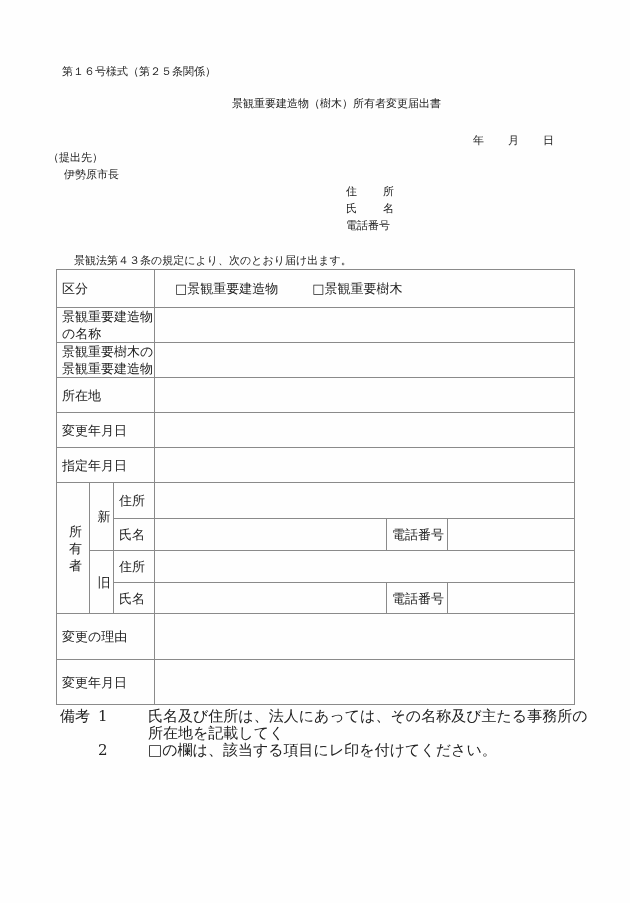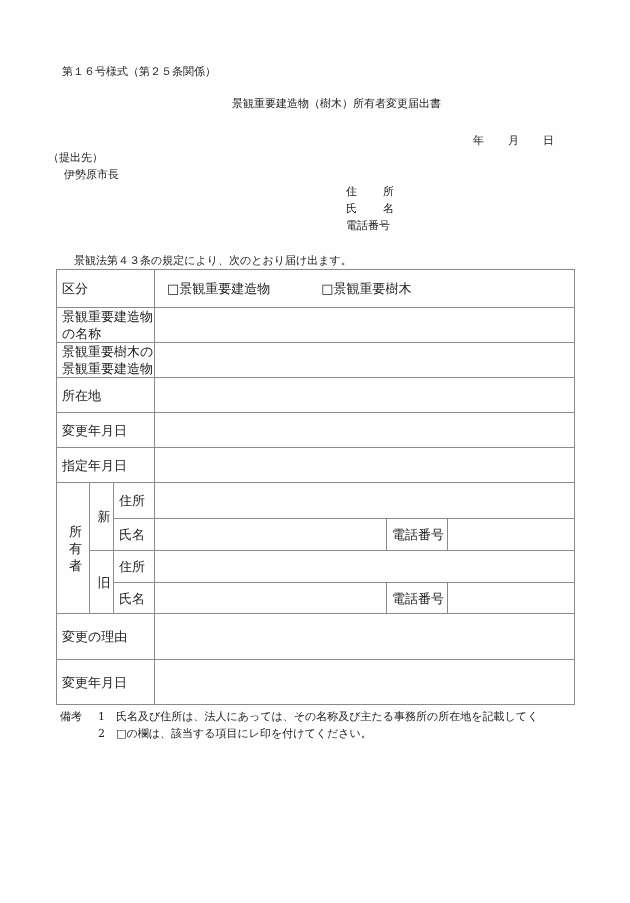--- a/index.html
+++ b/index.html
@@ -15,29 +15,29 @@
   .app-label { left:346px; width:48px; display:flex; justify-content:space-between; }
   .app-addr { top:185px; } .app-name { top:202px; }
   .app-tel { left:346px; top:219px; }
   .preamble { left:74px; top:254px; }
 
   table.form { position:absolute; left:56px; top:269px; width:518px;
                border-collapse:collapse; table-layout:fixed; }
   table.form td { border:1.3px solid #8a8a8a; padding:0 0 0 5px; vertical-align:middle;
                   font-size:13px; line-height:17px; }
   td.vc { text-align:center; padding:0; }
-  .chk { margin-left:7px; }
-  .chk2 { margin-left:51px; }
+  .chk { margin-left:15px; }
+  .chk2 { margin-left:34px; }
   .vert { display:inline-block; line-height:17px; }
 
-  .notes { position:absolute; left:60px; top:708px; font-size:11px; line-height:17px; }
+  .notes { position:absolute; left:60px; top:708px; font-size:15px; line-height:17px; }
   .note-row { display:flex; }
   .note-head { width:38px; }
   .note-num { width:18px; text-align:left; }
-  .note-text { width:440px; }
+  .note-text { width:440px;margin-left:32px; }
 </style>
 </head>
 <body>
 
 <div class="abs form-no">第１６号様式（第２５条関係）</div>
 <div class="abs title">景観重要建造物（樹木）所有者変更届出書</div>
 
 <div class="abs date date-y">年</div>
 <div class="abs date date-m">月</div>
 <div class="abs date date-d">日</div>

